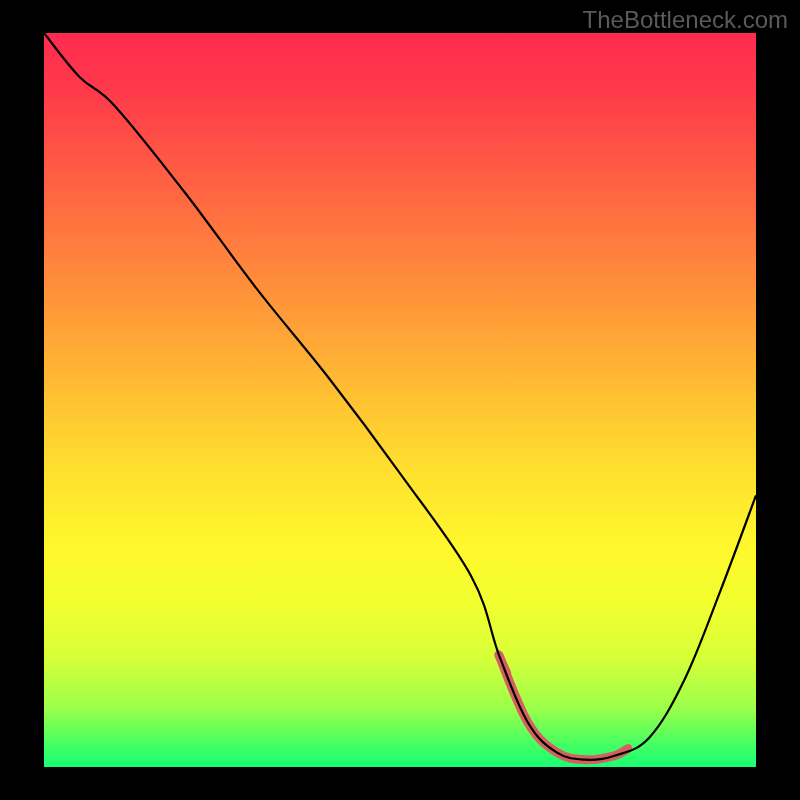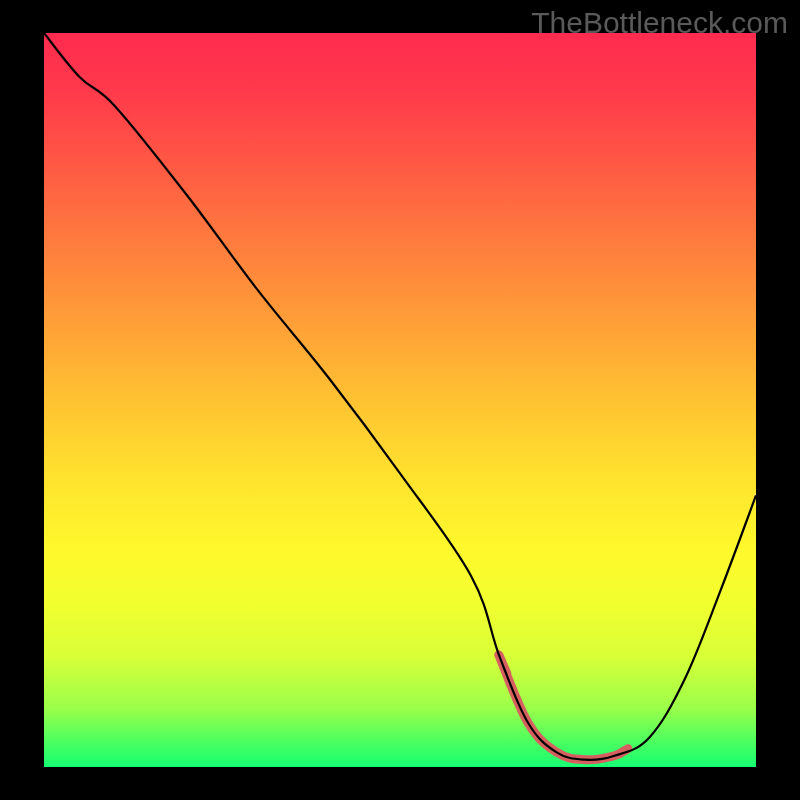--- a/index.html
+++ b/index.html
@@ -4,21 +4,21 @@
 <style>
   * { margin: 0; padding: 0; box-sizing: border-box; }
   html, body { width: 800px; height: 800px; overflow: hidden; }
   body { background: #000; position: relative; font-family: Arial, sans-serif; }
 
   .watermark {
     position: absolute;
     top: 6px;
     right: 12px;
     color: #5a5a5a;
-    font-size: 30px;
+    font-size: 24px;
     font-weight: 500;
     z-index: 10;
     text-align: center;
   }
 
   .plot-area {
     position: absolute;
     top: 33px;
     left: 44px;
     width: 712px;

